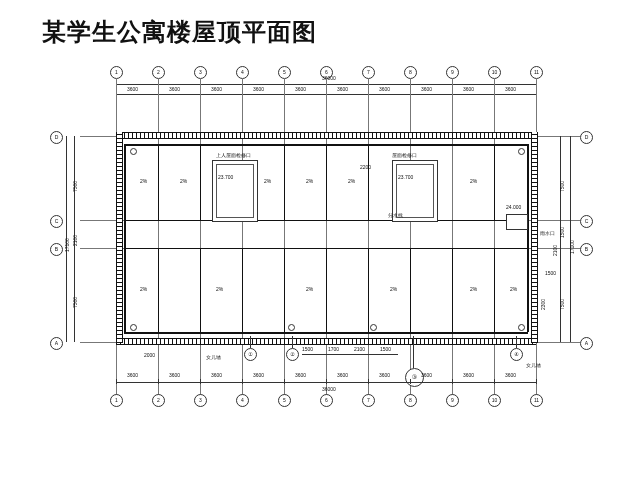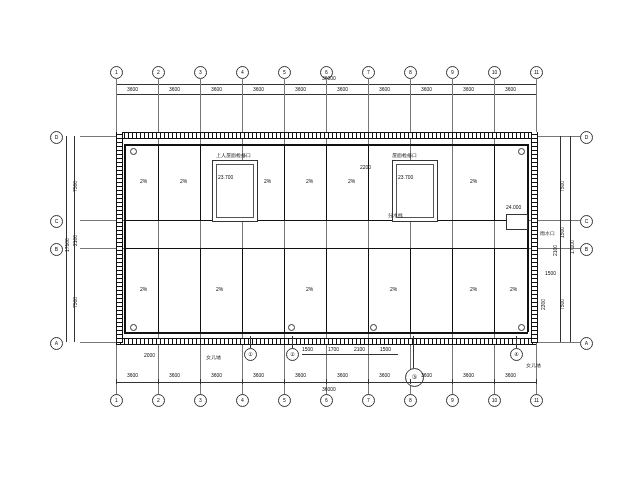--- a/index.html
+++ b/index.html
@@ -51,20 +51,21 @@
 
   
   .footer{position:absolute;left:0;top:462px;width:640px;height:24px;}
 </style>
 </head>
 <body>
 
 <div class="page">
 
   <div class="title-wrap">
+    <div class="title">某学生公寓楼屋顶平面图</div>
     <div class="title-rule"></div>
   </div>
 
   <div class="drawing">
 
     <div class="bub" style="left:70px;top:14px;">1</div>
     <div class="bub" style="left:112px;top:14px;">2</div>
     <div class="bub" style="left:154px;top:14px;">3</div>
     <div class="bub" style="left:196px;top:14px;">4</div>
     <div class="bub" style="left:238px;top:14px;">5</div>

